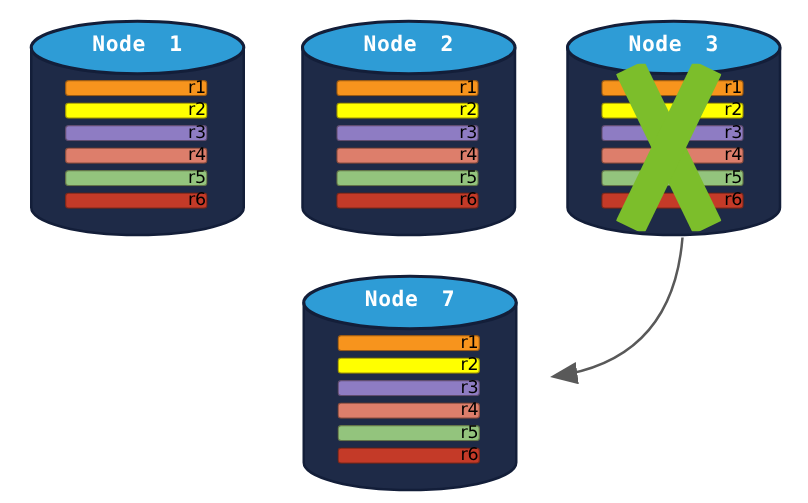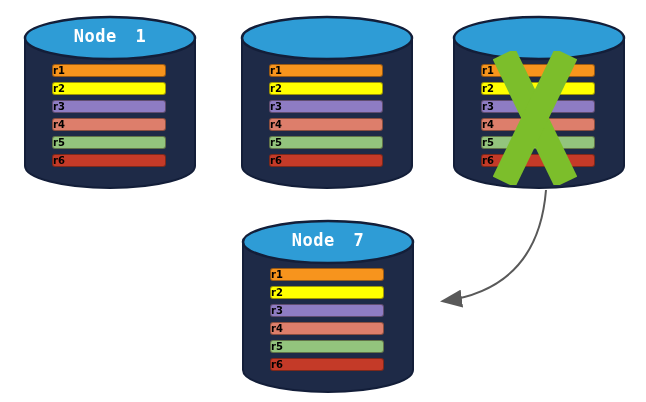--- a/index.html
+++ b/index.html
@@ -50,24 +50,24 @@
     left: 30px;
     top: 50px;
     width: 114px;
     z-index: 2;
   }
   .bar {
     height: 11px;
     margin-bottom: 5px;
     border: 1px solid rgba(40,20,10,0.45);
     border-radius: 3px;
-    text-align: left;
-    font-size: 10px;
+    text-align: right;
+    font-size: 14px;
     line-height: 11px;
-    font-weight: bold;
+    font-weight: normal;
     color: var(--record-text);
   }
   .failure-x {
     position: absolute;
     left: 42px;
     top: 37px;
     width: 84px;
     height: 134px;
     z-index: 3;
   }
@@ -109,35 +109,37 @@
         <div class="bar" style="background: rgb(147, 196, 125);">r5</div>
         <div class="bar" style="background: rgb(196, 58, 40);">r6</div>
       </div>
   </div>
 
   <div class="node" style="left:239px; top:14px;">
     <svg class="cyl" viewBox="0 0 176 178">
       <path class="cyl-body" d="M3,24 L3,152 A85,22 0 0 0 173,152 L173,24"></path>
       <ellipse class="cyl-top" cx="88" cy="24" rx="85" ry="21"></ellipse>
     </svg>
+    <div class="node-title">Node 2</div>
     <div class="record-list">
         <div class="bar" style="background: rgb(247, 148, 29);">r1</div>
         <div class="bar" style="background: rgb(255, 255, 0);">r2</div>
         <div class="bar" style="background: rgb(142, 124, 195);">r3</div>
         <div class="bar" style="background: rgb(221, 126, 107);">r4</div>
         <div class="bar" style="background: rgb(147, 196, 125);">r5</div>
         <div class="bar" style="background: rgb(196, 58, 40);">r6</div>
       </div>
   </div>
 
   <div class="node" style="left:451px; top:14px;">
     <svg class="cyl" viewBox="0 0 176 178">
       <path class="cyl-body" d="M3,24 L3,152 A85,22 0 0 0 173,152 L173,24"></path>
       <ellipse class="cyl-top" cx="88" cy="24" rx="85" ry="21"></ellipse>
     </svg>
+    <div class="node-title">Node 3</div>
     <div class="record-list">
         <div class="bar" style="background: rgb(247, 148, 29);">r1</div>
         <div class="bar" style="background: rgb(255, 255, 0);">r2</div>
         <div class="bar" style="background: rgb(142, 124, 195);">r3</div>
         <div class="bar" style="background: rgb(221, 126, 107);">r4</div>
         <div class="bar" style="background: rgb(147, 196, 125);">r5</div>
         <div class="bar" style="background: rgb(196, 58, 40);">r6</div>
       </div>
     <svg class="failure-x" viewBox="0 0 84 134">
       <line x1="11" y1="3" x2="73" y2="131"></line>

